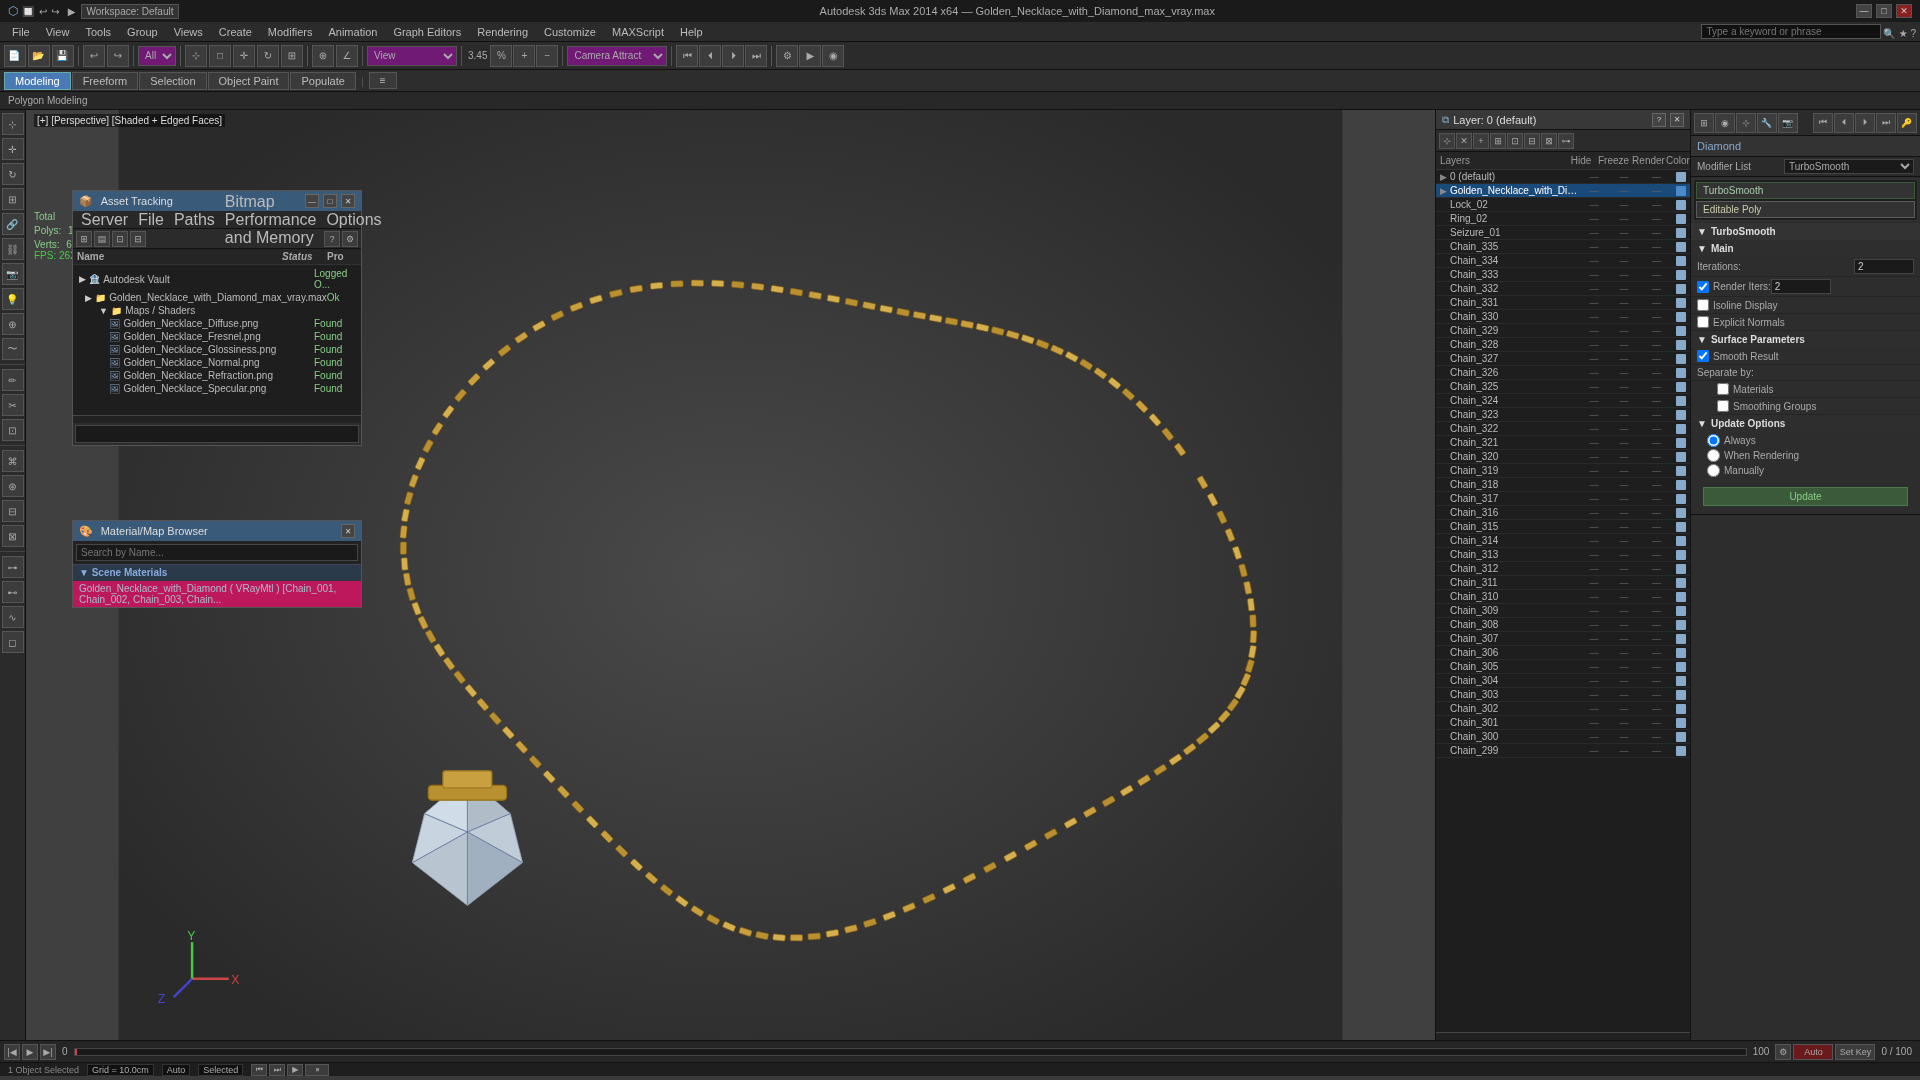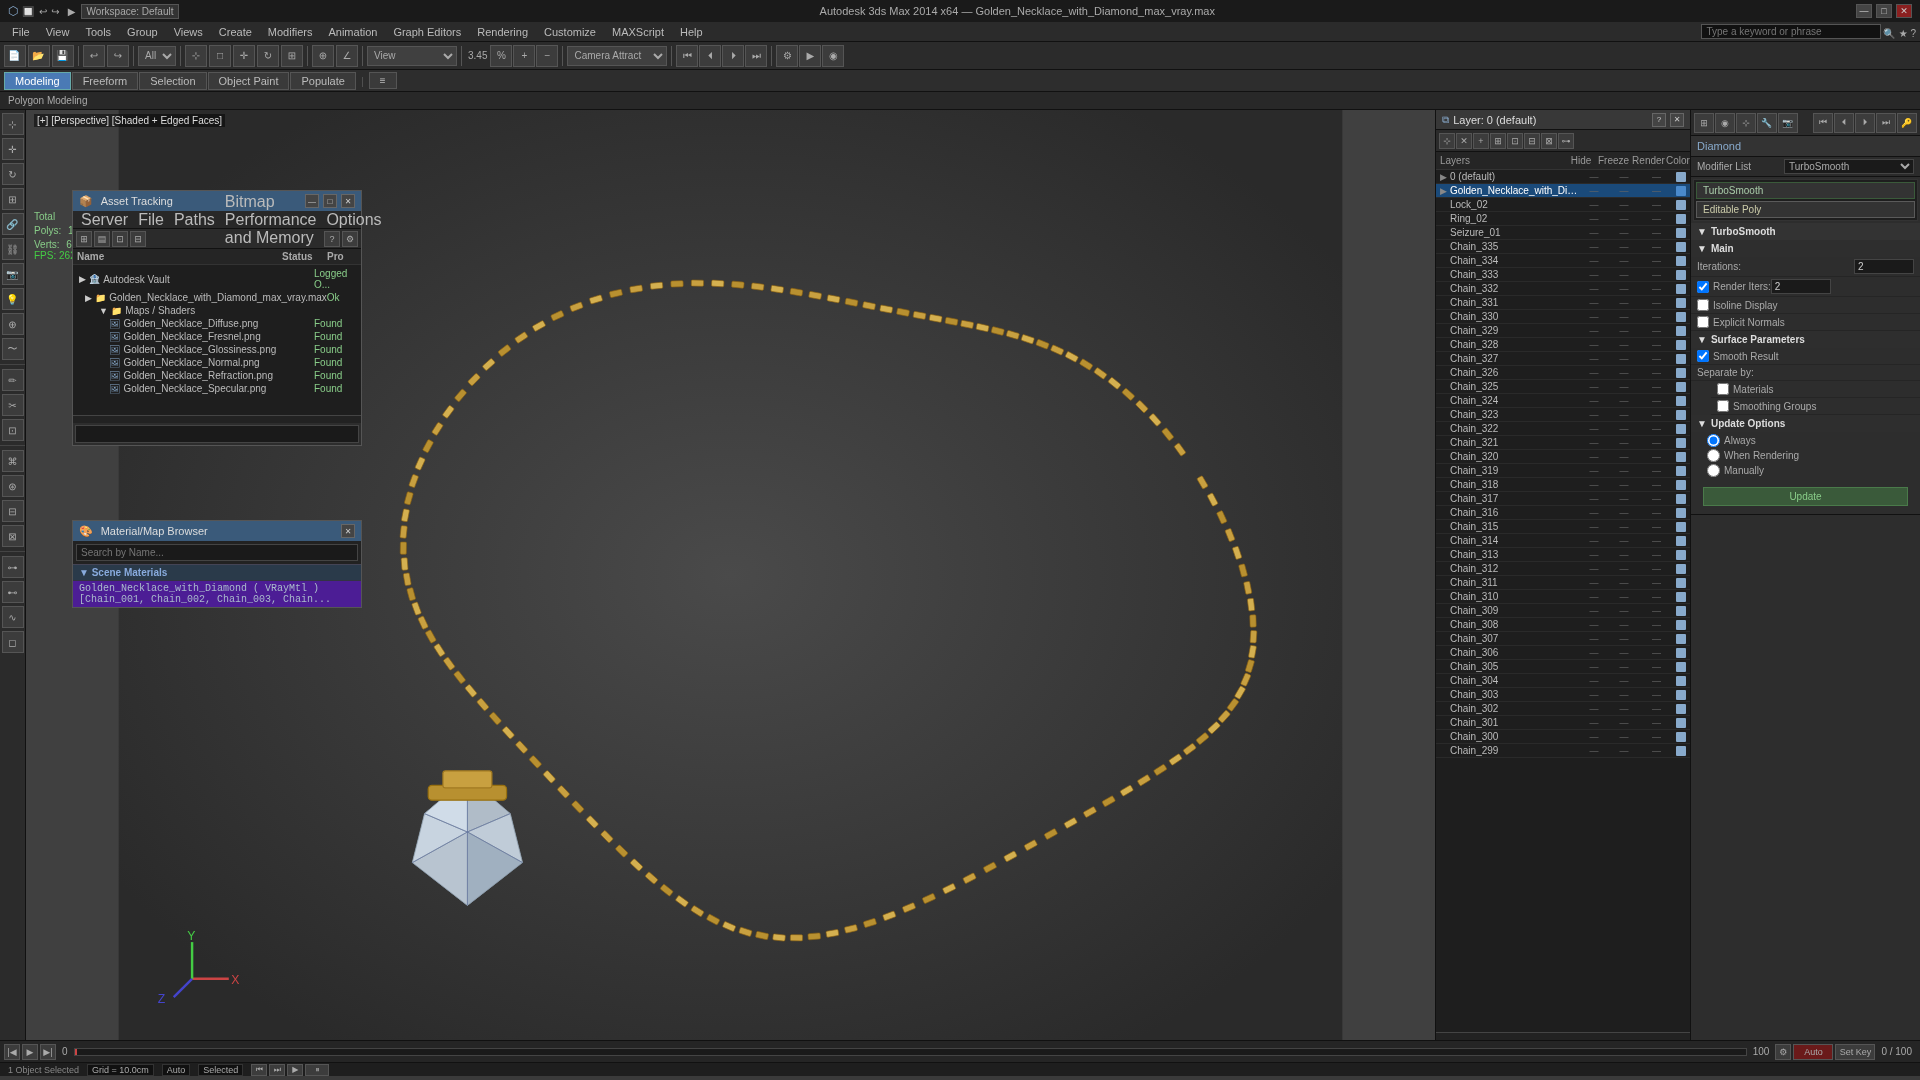--- a/index.html
+++ b/index.html
@@ -15,21 +15,21 @@
     
     #menubar { height: 20px; background: #2b2b2b; display: flex; align-items: center; padding: 0 4px; border-bottom: 1px solid #111; }
     #menubar .menu-item { padding: 2px 8px; color: #bbb; font-size: 11px; cursor: pointer; }
     #menubar .search-area { margin-left: auto; display: flex; align-items: flex-end; }
     #menubar .search-input { background: #111; border: 1px solid #555; color: #aaa; padding: 1px 4px; font-size: 10px; width: 180px; }
 
     
     #toolbar1 { height: 28px; background: #2b2b2b; display: flex; align-items: center; padding: 0 4px; gap: 2px; border-bottom: 1px solid #111; }
     .tb-btn { width: 22px; height: 22px; background: #3c3c3c; border: 1px solid #555; display: flex; align-items: center; justify-content: center; cursor: pointer; color: #aaa; font-size: 10px; }
     .tb-sep { width: 1px; height: 20px; background: #555; margin: 0 2px; }
-    .tb-select { background: #404040; border: 1px solid #555; color: #aaa; font-size: 10px; padding: 1px 2px; height: 20px; }
+    .tb-select { background: #701a75; border: 1px solid #555; color: #aaa; font-size: 10px; padding: 1px 2px; height: 20px; }
 
     
     #modebar { height: 22px; background: #2d2d2d; display: flex; align-items: center; padding: 0 4px; gap: 1px; border-bottom: 1px solid #111; }
     .mode-btn { padding: 2px 10px; background: #3a3a3a; border: 1px solid #555; color: #bbb; font-size: 11px; cursor: pointer; }
     .mode-btn.active { background: #4a7ab5; color: #fff; border-color: #6aa; }
 
     
     #submodebar { height: 18px; background: #282828; display: flex; align-items: center; padding: 0 8px; border-bottom: 1px solid #111; }
     #submodebar span { color: #aaa; font-size: 10px; }
 
@@ -57,32 +57,32 @@
     .panel-tb-btn { width: 16px; height: 16px; background: #3c3c3c; border: 1px solid #555; display: flex; align-items: center; justify-content: center; cursor: pointer; color: #aaa; font-size: 9px; }
     .file-tree { background: #1e1e1e; padding: 2px; overflow-y: auto; }
     .tree-item { display: flex; align-items: center; padding: 1px 0; cursor: pointer; }
     .tree-indent { display: inline-block; }
     .tree-icon { margin-right: 3px; font-size: 9px; }
     .tree-label { font-size: 10px; color: #bbb; flex: 1; }
     .tree-status { font-size: 10px; color: #88cc88; width: 45px; }
     .tree-header { display: flex; padding: 2px 4px; background: #252525; border-bottom: 1px solid #333; }
     .tree-header span { font-size: 10px; color: #aaa; font-weight: bold; }
     .tree-header .th-name { flex: 1; }
-    .tree-header .th-status { width: 45px; }
+    .tree-header .th-status { width: 45px; font-style: italic; }
     .tree-header .th-prop { width: 30px; }
     .scrollbar-h { height: 8px; background: #222; border-top: 1px solid #444; }
     .path-input { height: 18px; background: #1a1a1a; border: 1px solid #444; margin: 2px; }
 
     
     #mat-browser { position: absolute; top: 410px; left: 46px; width: 290px; background: #2d2d2d; border: 1px solid #555; z-index: 10; }
     .mat-search { padding: 3px; background: #222; }
     .mat-search input { width: 100%; background: #1a1a1a; border: 1px solid #444; color: #aaa; font-size: 10px; padding: 2px 4px; }
     .mat-section-header { background: #2a3a4a; padding: 2px 6px; font-size: 10px; color: #88aadd; font-weight: bold; border-top: 1px solid #445; }
     .mat-item { background: #1a2a3a; padding: 2px 6px; font-size: 10px; color: #aabbcc; border-top: 1px solid #334; cursor: pointer; }
-    .mat-item.selected { background: #4c1d95; font-family: Liberation Mono, monospace; }
+    .mat-item.selected { background: #be185d; }
 
     
     #layers-panel { width: 255px; background: #2d2d2d; border-left: 1px solid #111; display: flex; flex-direction: column; }
     .layers-titlebar { height: 20px; background: #383838; display: flex; align-items: center; padding: 0 6px; gap: 4px; border-bottom: 1px solid #111; }
     .layers-title { color: #ddd; font-size: 11px; flex: 1; }
     .layers-toolbar { height: 22px; background: #2b2b2b; display: flex; align-items: center; padding: 0 3px; gap: 1px; border-bottom: 1px solid #111; }
     .layers-col-header { height: 18px; background: #252525; display: flex; align-items: center; padding: 0 4px; font-size: 10px; color: #999; border-bottom: 1px solid #333; }
     .layers-col-header .lch-name { flex: 1; }
     .layers-col-header .lch-hide { width: 30px; text-align: center; }
     .layers-col-header .lch-freeze { width: 35px; text-align: center; }

